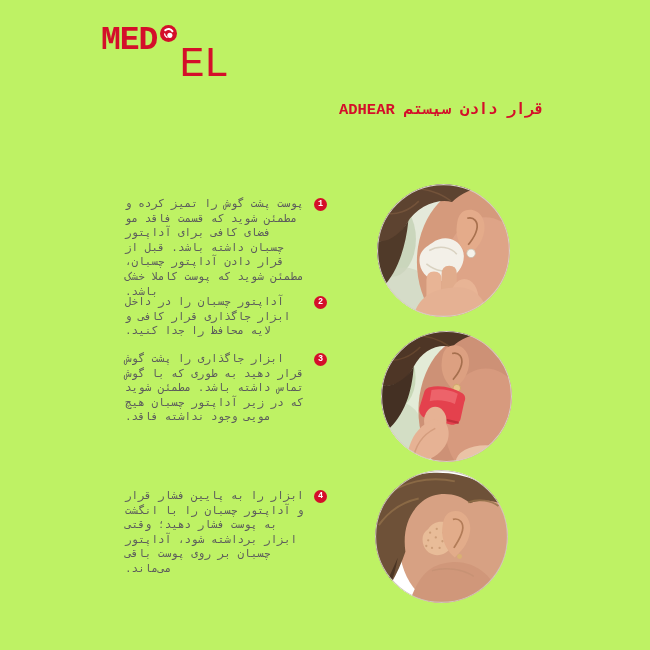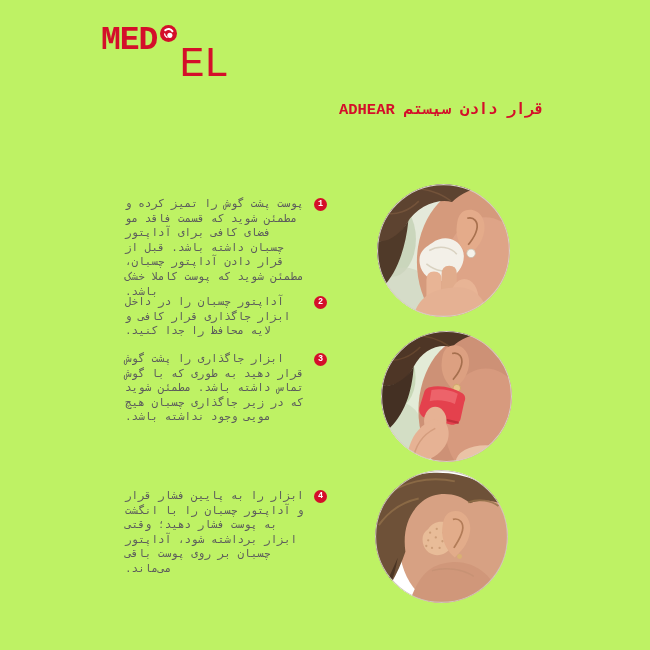--- a/index.html
+++ b/index.html
@@ -63,21 +63,21 @@
     <p>پوست پشت گوش را تمیز کرده و مطمئن شوید که قسمت فاقد مو فضای کافی برای آداپتور چسبان داشته باشد. قبل از قرار دادن آداپتور چسبان، مطمئن شوید که پوست کاملا خشک باشد.</p>
   </div>
 
   <div class="step step2">
     <span class="bullet">2</span>
     <p>آداپتور چسبان را در داخل ابزار جاگذاری قرار کافی و لایه محافظ را جدا کنید.</p>
   </div>
 
   <div class="step step3">
     <span class="bullet">3</span>
-    <p>ابزار جاگذاری را پشت گوش قرار دهید به طوری که با گوش تماس داشته باشد. مطمئن شوید که در زیر جاگذاری چسبان هیچ مویی وجود نداشته باشد.</p>
+    <p>ابزار جاگذاری را پشت گوش قرار دهید به طوری که با گوش تماس داشته باشد. مطمئن شوید که در زیر آداپتور چسبان هیچ مویی وجود نداشته فاقد.</p>
   </div>
 
   <div class="step step4">
     <span class="bullet">4</span>
     <p>ابزار را به پایین فشار قرار و آداپتور چسبان را با انگشت به پوست فشار دهید؛ وقتی ابزار برداشته شود، آداپتور چسبان بر روی پوست باقی می‌ماند.</p>
   </div>
 
   <div class="photo photo1">
     <svg viewBox="0 0 140 140">
       <defs>

